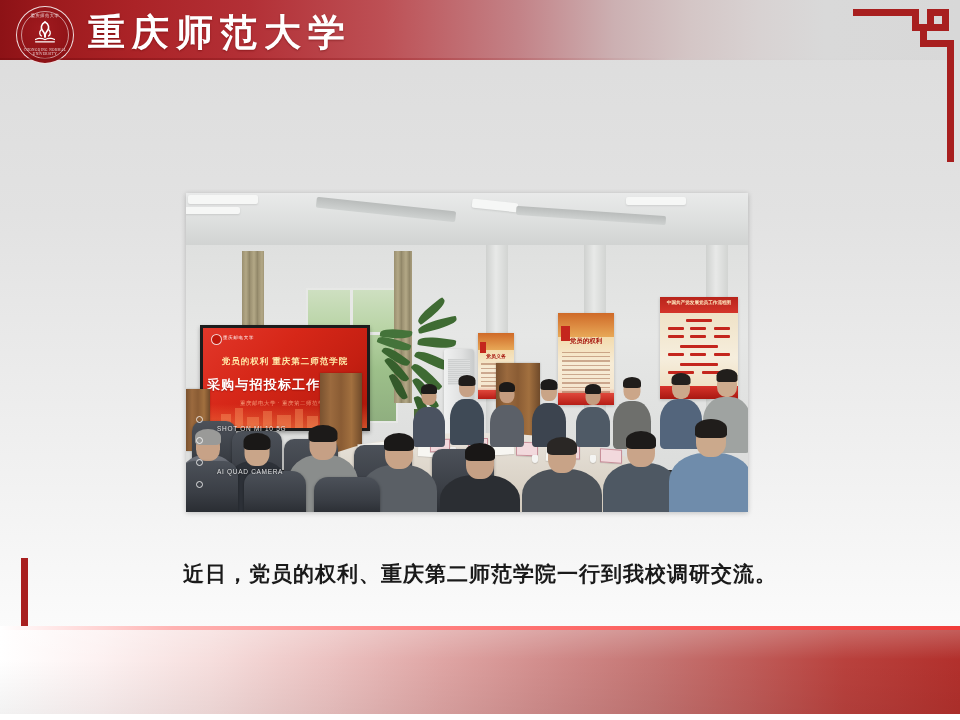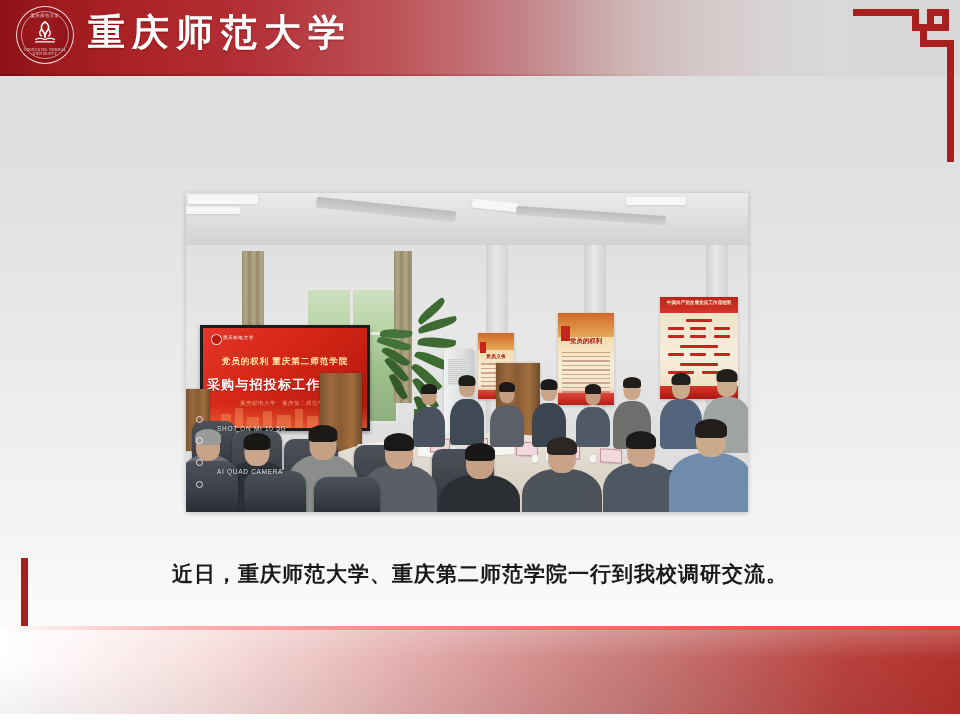--- a/index.html
+++ b/index.html
@@ -21,21 +21,21 @@
     overflow: hidden;
     background: linear-gradient(to bottom, #dcdcdc 0%, #e2e2e2 30%, #f2f2f2 68%, #fdfdfd 92%, #ffffff 100%);
   }
 
   
   .header-band {
     position: absolute;
     left: 0;
     top: 0;
     width: 960px;
-    height: 76px;
+    height: 60px;
     background: linear-gradient(to right,
         #8d1216 0%,
         #9e1b1e 6%,
         #ab2327 14%,
         #b33036 26%,
         #bd5055 40%,
         #c38287 54%,
         #ccb0b2 64%,
         #d4c6c6 72%,
         #d8d2d2 79%,
@@ -682,21 +682,21 @@
           <span class="wm-dots">
             <span class="wm-dot"></span><span class="wm-dot"></span>
           </span>
           <span class="wm-text">AI QUAD CAMERA</span>
         </div>
       </div>
 
     </div>
   </div>
 
-  <div class="caption">近日，重庆师范大学、重庆第二师范学院一行到我校调研交流。</div>
+  <div class="caption">近日，党员的权利、重庆第二师范学院一行到我校调研交流。</div>
 
   <svg class="orn orn-bl" width="120" height="165" viewBox="0 0 120 165" style="left:0; top:555px;">
     <g fill="#a81f1f">
 
       <rect x="21" y="3" width="7" height="110"></rect>
 
       <rect x="21" y="106" width="18" height="7"></rect>
       <rect x="32" y="106" width="7" height="16"></rect>
 
       <rect x="10" y="118" width="7" height="22"></rect>

